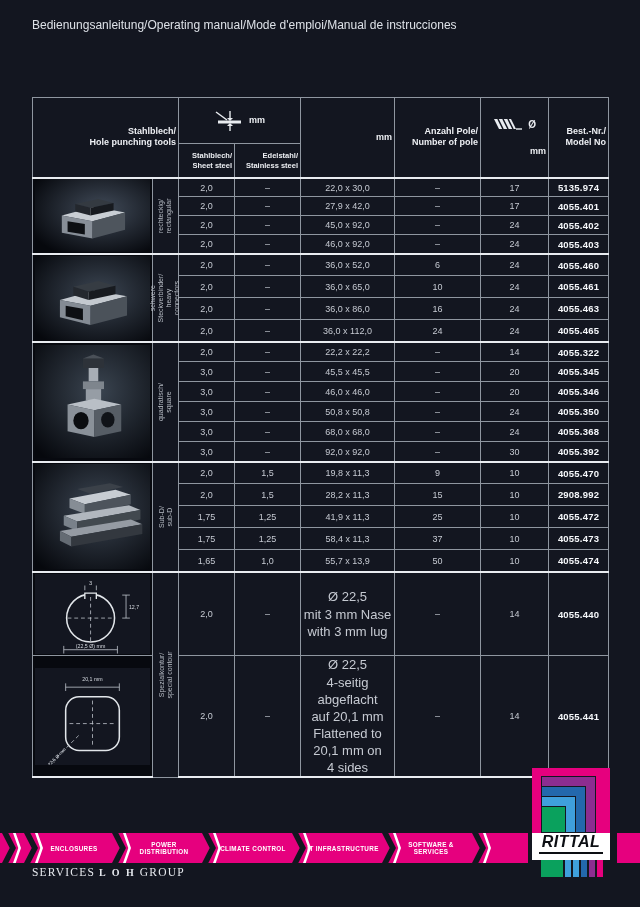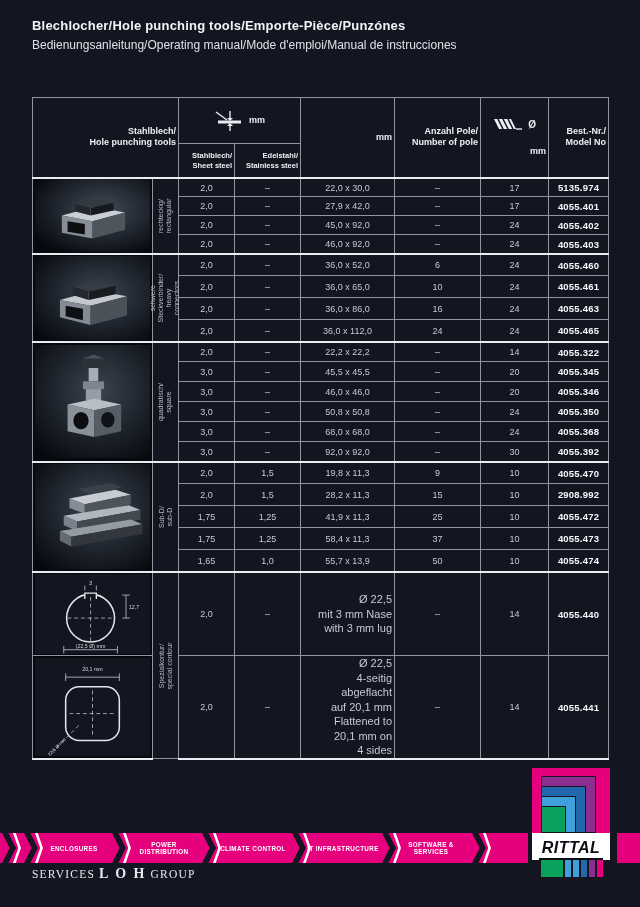--- a/index.html
+++ b/index.html
@@ -19,21 +19,21 @@
            text-align:right;vertical-align:middle;border-color:#b6bcc5;}
   thead tr.h1{height:40px;} thead tr.h2{height:34px;}
   thead tr.h2 th{font-size:7.5px;}
   thead tr:last-child th, thead th[rowspan]{border-bottom:2px solid #e9ecf1;}
   .iconrow{display:flex;align-items:center;justify-content:center;gap:5px;}
   .diam-sym{font-size:10px;font-weight:bold;color:#edeff3;}
   .mm-under{font-size:9px;font-weight:bold;margin-top:3px;}
 
   td.c{font-size:9px;text-align:center;vertical-align:middle;color:#c6cad2;}
   td.model{font-size:9.5px;font-weight:bold;color:#f5f7fa;text-align:center;letter-spacing:.2px;}
-  td.dimspec{font-size:11px;white-space:pre-line;line-height:1.32;text-align:right;}
+  td.dimspec{font-size:13px;white-space:pre-line;line-height:1.32;}
   tbody.grp>tr:first-child>td{border-top:2px solid #e9ecf1;}
   tbody.grp:last-child>tr:last-child>td{border-bottom:2px solid #e9ecf1;}
   tbody.g1 tr{height:19px;} tbody.g2 tr{height:22px;} tbody.g3 tr{height:20px;}
   tbody.g4 tr{height:22px;} tr.sp1{height:84px;} tr.sp2{height:102px;}
 
   td.photo{padding:0;border-left:none;background:#07090f;}
   td.photo svg{display:block;width:100%;height:100%;}
   td.glabel{position:relative;padding:0;}
   td.glabel .rot{position:absolute;inset:0;display:flex;align-items:center;justify-content:center;}
   td.glabel .rot span{display:block;width:max-content;transform:rotate(-90deg);
@@ -46,51 +46,50 @@
   .sep i{position:absolute;top:0;height:100%;display:block;}
   .sep .b{left:0;width:14px;background:#131620;
       clip-path:polygon(0 0,45% 0,100% 50%,45% 100%,0 100%,55% 50%);}
   .sep .w{left:11px;width:8px;background:#ffffff;
       clip-path:polygon(0 0,34% 0,100% 50%,34% 100%,0 100%,66% 50%);}
   .band-label{position:absolute;top:0;height:100%;display:flex;align-items:center;justify-content:center;
       font-size:6.3px;font-weight:bold;color:#ffffff;letter-spacing:.35px;text-align:center;}
 
   .company{position:absolute;left:32px;top:866px;font-family:"Liberation Serif",serif;
       font-size:11.5px;color:#e6e9ee;letter-spacing:1.2px;}
-  .company b{font-size:14px;letter-spacing:2px;text-align:center;}
+  .company b{font-size:10px;letter-spacing:2px;text-align:center;}
 
   
   .logo{position:absolute;left:532px;top:768px;width:78px;height:109px;background:#e6007e;}
   .logo-stack{position:relative;height:65px;}
   .logo-stack .sq{position:absolute;left:9px;bottom:0;border:1px solid #131620;box-sizing:border-box;}
   .sq.purple{width:55px;height:57px;background:#8c2d90;}
   .sq.dblue{width:45px;height:47px;background:#2368ac;}
   .sq.lblue{width:35px;height:37px;background:#3fa0dc;}
   .sq.green{width:25px;height:27px;background:#0aa15d;}
-  .logo-band{height:27px;background:#ffffff;display:flex;align-items:flex-end;justify-content:center;}
+  .logo-band{height:27px;background:#ffffff;display:flex;align-items:flex-start;justify-content:center;}
   .logo-word{font-style:italic;font-weight:bold;font-size:16px;color:#0c0e13;
       border-bottom:2.5px solid #0c0e13;padding:0 3px 1px;letter-spacing:.5px;}
   .logo-stripes{height:17px;background:#131620;display:flex;align-items:stretch;gap:2px;padding-left:9px;}
   .st{height:100%;}
   .st.green{width:22px;background:#0aa15d;}
   .st.lb{width:6px;background:#3fa0dc;}
   .st.db{width:6px;background:#2368ac;}
   .st.pu{width:6px;background:#8c2d90;}
   .st.mg{width:6px;background:#e6007e;}
 
   
   .dg-t{font-family:"Liberation Sans",sans-serif;fill:#d6dae0;}
 </style>
 </head>
 <body>
 
 <div class="page">
 
   <div class="titleblock">
-    <div class="title">Blechlocher/Hole punching tools/Emporte-Pièce/Punzónes</div>
     <div class="subtitle">Bedienungsanleitung/Operating manual/Mode d'emploi/Manual de instrucciones</div>
   </div>
 
   <table class="punch">
     <colgroup>
       <col style="width:120px">
         <col style="width:26px">
         <col style="width:56px">
         <col style="width:66px">
       <col style="width:94px">

